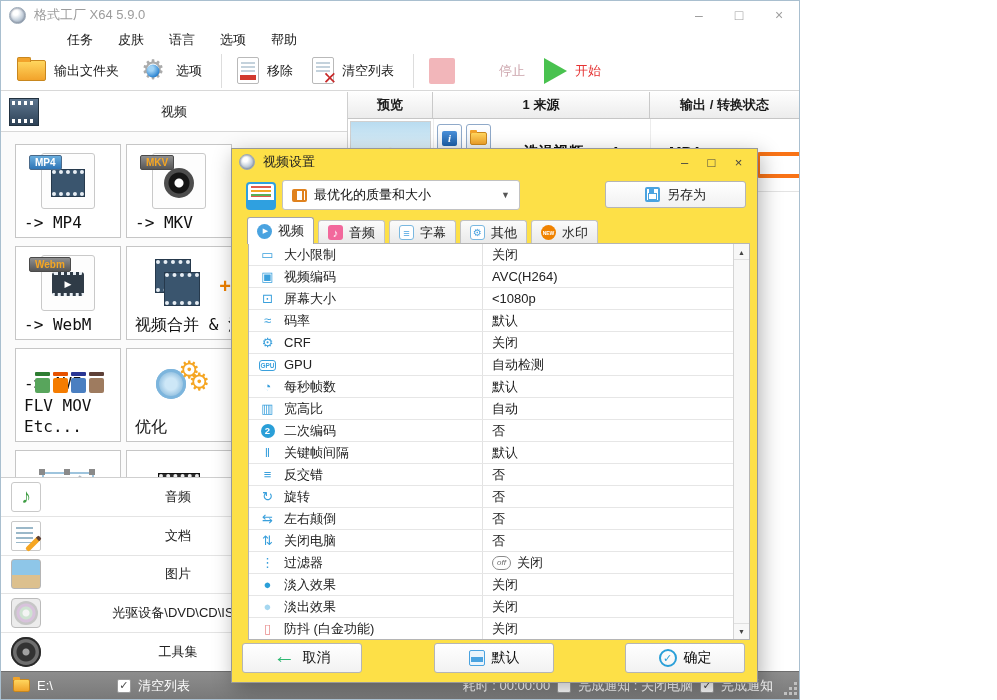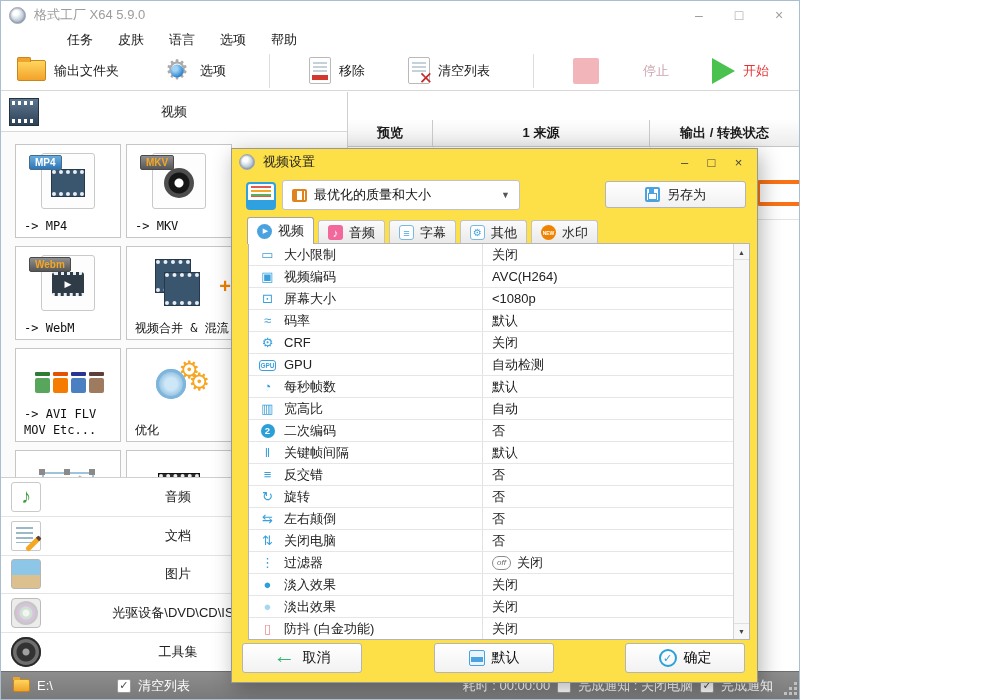--- a/index.html
+++ b/index.html
@@ -14,21 +14,21 @@
     border:1px solid #9aa8b6;box-shadow:inset 0 0 2px #667;}
   .win-title{margin-left:8px;font-size:13px;color:#9c9c9c;}
   .wincontrols{margin-left:auto;display:flex;}
   .wc{width:40px;height:28px;display:flex;align-items:center;justify-content:center;color:#9e9e9e;font-size:14px;cursor:default;}
 
   
   .menubar{position:absolute;top:28px;left:0;right:0;height:22px;display:flex;align-items:center;padding-left:18px;gap:25px;margin-left:48px;}
   .menu-item{font-size:13px;color:#1a1a1a;}
 
   
-  .toolbar{position:absolute;top:50px;left:0;right:0;height:40px;display:flex;align-items:center;padding-left:16px;border-bottom:1px solid #d8d8d8;gap:24px;}
+  .toolbar{position:absolute;top:50px;left:0;right:0;height:40px;display:flex;align-items:center;padding-left:16px;border-bottom:1px solid #d8d8d8;}
   .tbtn{display:flex;align-items:center;gap:8px;font-size:13px;margin-right:19px;}
   .tb-sep{width:1px;height:34px;background:#ddd;margin:0 15px 0 0;}
   .tb-folder{width:29px;height:21px;position:relative;background:linear-gradient(#ffd65e,#f2a32b);border:1px solid #c8871e;border-radius:2px;}
   .tb-folder::before{content:"";position:absolute;top:-4px;left:-1px;width:12px;height:4px;background:#f2a32b;border:1px solid #c8871e;border-bottom:none;border-radius:2px 2px 0 0;}
   .tb-gear{font-size:27px;line-height:1;color:#ababab;position:relative;width:30px;text-align:center;}
   .tb-gear::after{content:"";position:absolute;left:50%;top:53%;transform:translate(-50%,-50%);width:13px;height:13px;border-radius:50%;
     background:radial-gradient(circle at 35% 32%,#9fd2f5 0 20%,#2f86d2 70%,#114f86 100%);}
   .tb-doc{width:22px;height:27px;background:#fff;border:1px solid #b9b9b9;border-radius:2px;position:relative;}
   .tb-doc::before{content:"";position:absolute;left:3px;right:3px;top:4px;height:12px;
     background:repeating-linear-gradient(180deg,#c4d2dc 0 2px,transparent 2px 4px);}
@@ -45,21 +45,21 @@
   .filmstrip{background:linear-gradient(#5d768f,#2e4257);border:1px solid #223240;position:relative;}
   .filmstrip::before,.filmstrip::after{content:"";position:absolute;left:2px;right:2px;height:4px;
     background:repeating-linear-gradient(90deg,#fff 0 3px,transparent 3px 6px);}
   .filmstrip::before{top:2px}.filmstrip::after{bottom:2px}
   .ph-icon{position:absolute;left:8px;top:6px;width:30px;height:28px;}
   .ph-label{width:100%;text-align:center;font-size:13px;color:#222;}
 
   .tiles{position:absolute;top:52px;left:14px;display:grid;grid-template-columns:106px 106px;grid-auto-rows:94px;gap:8px 5px;}
   .tile{border:1px solid #c6c6c6;background:#fff;position:relative;overflow:hidden;}
   .tile-art{position:absolute;top:7px;left:0;right:0;height:56px;display:flex;align-items:flex-start;justify-content:center;}
-  .tile-label{position:absolute;left:8px;right:1px;bottom:3px;font-family:"DejaVu Sans Mono","Liberation Mono",monospace;font-size:12px;color:#111;line-height:1.35;overflow:hidden;}
+  .tile-label{position:absolute;left:8px;right:1px;bottom:3px;font-family:"DejaVu Sans Mono","Liberation Mono",monospace;font-size:16px;color:#111;line-height:1.35;overflow:hidden;}
   .tile-merge .tile-label{white-space:nowrap;}
   .tile-mp4 .tile-art::before,.tile-mkv .tile-art::before,.tile-webm .tile-art::before{content:"";position:absolute;left:50%;top:1px;transform:translateX(-50%);
     width:52px;height:54px;background:#fdfdfd;border:1px solid #c9c9c9;border-radius:3px;}
   .tile-badge{position:absolute;top:3px;left:13px;z-index:2;font-size:10px;font-weight:bold;padding:1px 5px;border-radius:2px;}
   .badge-blue{background:linear-gradient(#6aaede,#2e75b6);color:#fff;border:1px solid #4a6a8a;}
   .badge-dark{background:linear-gradient(#909090,#565656);color:#f5a623;border:1px solid #4a4a4a;}
   .art{position:relative;z-index:1;}
   .art-mp4{width:32px;height:26px;margin-top:18px;background:#3a556e;border-top:4px dotted #e8eef4;border-bottom:4px dotted #e8eef4;box-shadow:0 0 0 1px #26394c;}
   .art-mkv{width:30px;height:30px;margin-top:16px;border-radius:50%;
     background:radial-gradient(circle,#fff 0 4px,#161616 5px 10px,#4d4d4d 11px 15px);}
@@ -98,21 +98,21 @@
   .cat-document::before{content:"";position:absolute;left:4px;right:7px;top:5px;height:16px;
     background:repeating-linear-gradient(180deg,#9bb8c9 0 2px,transparent 2px 5px);}
   .cat-document::after{content:"";position:absolute;right:-3px;bottom:4px;width:15px;height:5px;background:#f5a623;border-right:4px solid #5d4037;border-radius:2px;transform:rotate(-45deg);}
   .cat-disc{border-radius:4px;background:#ececec;border:1px solid #bbb;}
   .cat-disc::before{content:"";position:absolute;inset:2px;border-radius:50%;
     background:radial-gradient(circle,#f4f4f4 0 3px,#cfe3d2 4px 6px,#d8c3dc 7px 9px,#c6c6c6 10px 13px);}
   .cat-toolset{border-radius:50%;background:radial-gradient(circle,#a0a0a0 0 3px,#333 4px 9px,#6e6e6e 10px 100%);box-shadow:inset 0 0 0 2px #2a2a2a;}
 
   
   .right-panel{position:absolute;top:91px;left:347px;right:0;bottom:28px;background:#fff;}
-  .table-header{display:flex;height:27px;background:linear-gradient(#fefefe,#ececec);border-bottom:1px solid #c6c6c6;margin-top:28px;}
+  .table-header{display:flex;height:27px;background:linear-gradient(#fefefe,#ececec);border-bottom:1px solid #c6c6c6;}
   .th{display:flex;align-items:center;justify-content:center;font-size:13px;font-weight:bold;color:#1a1a1a;border-right:1px solid #c9c9c9;}
   .th-preview{width:85px;}
   .th-source{width:217px;}
   .th-output{flex:1;border-right:none;}
   .task-row{position:relative;height:73px;border-bottom:1px solid #e3e3e3;}
   .task-row::before{content:"";position:absolute;left:85px;top:0;bottom:0;width:1px;background:#ececec;}
   .task-row::after{content:"";position:absolute;left:302px;top:0;bottom:0;width:1px;background:#ececec;}
   .thumb{position:absolute;left:2px;top:2px;width:81px;height:69px;border:1px solid #d0d0d0;
     background:
       radial-gradient(ellipse 30px 17px at 50% 66%, #cdb68c 0 60%, rgba(0,0,0,0) 62%),

